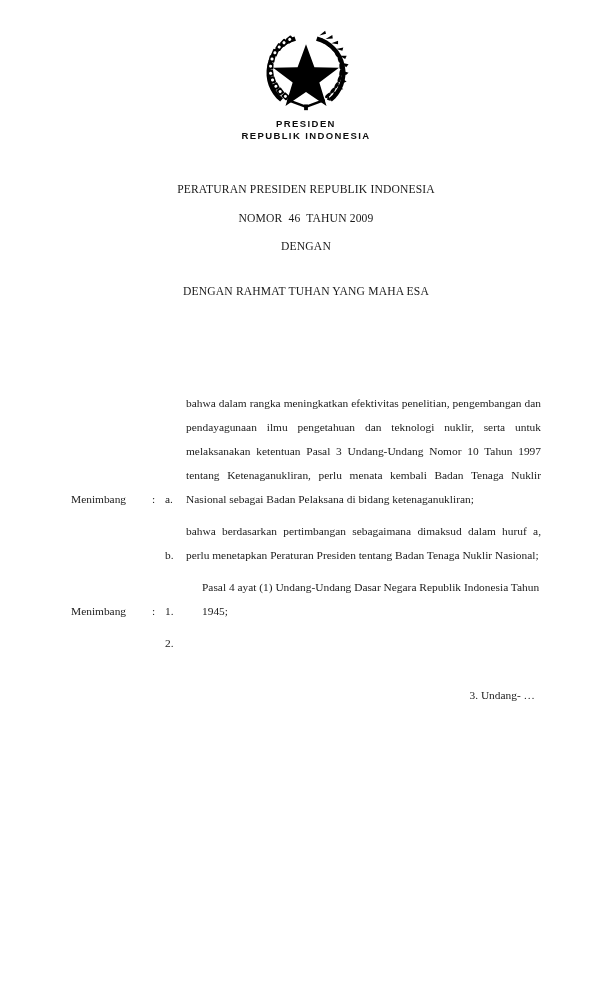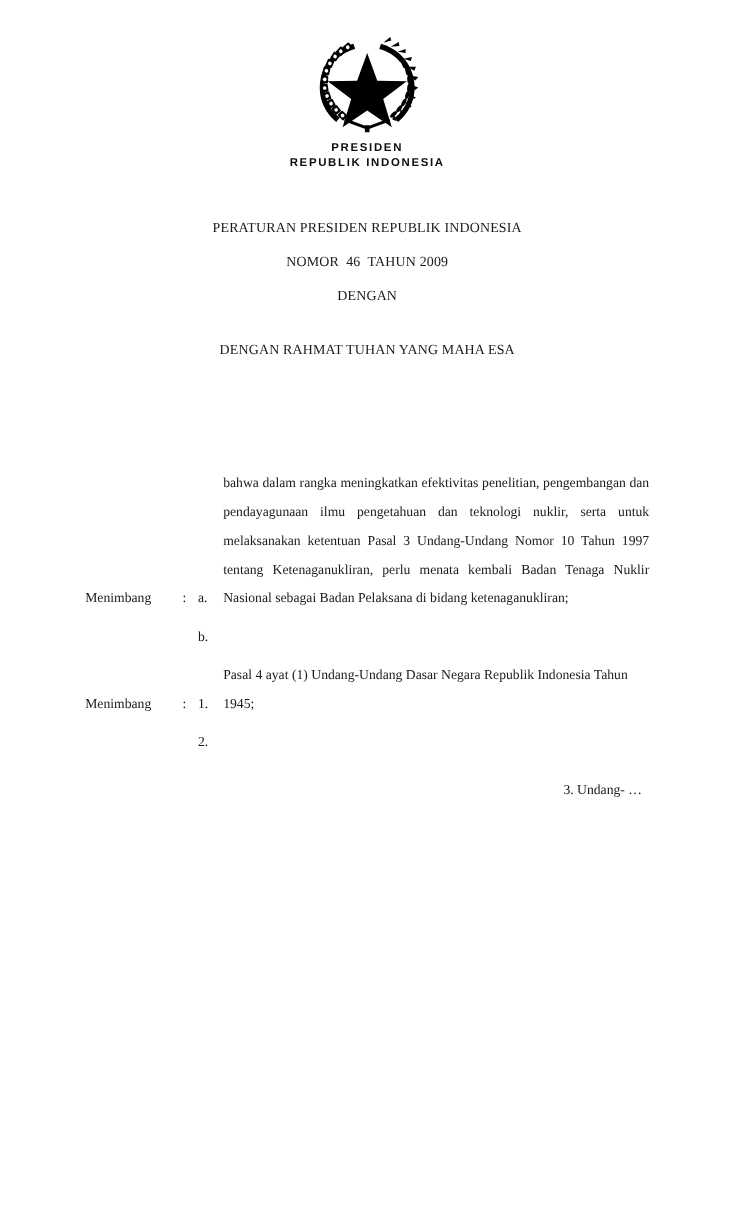--- a/index.html
+++ b/index.html
@@ -89,29 +89,29 @@
     line-height: 24px;
     text-align: left;
   }
   .para {
     flex: 1 1 auto;
     line-height: 24px;
     text-align: justify;
     text-justify: inter-word;
     hyphens: none;
   }
-  .para.nojust { text-align: left; }
+  .para.nojust { text-align: left; margin-left: 16px; }
 
   .spacer-sm { height: 8px; }
 
   .contline {
     width: 470px;
     text-align: right;
     line-height: 24px;
-    margin-top: 16px;
+    margin-top: 28px;
     padding-right: 6px;
     box-sizing: border-box;
   }
 </style>
 </head>
 <body>
 
 <div class="letterhead">
 
   <svg class="crest" viewBox="0 0 200 184" aria-hidden="true">
@@ -227,20 +227,21 @@
     <div class="marker">a.</div>
     <div class="para">bahwa dalam rangka meningkatkan efektivitas penelitian, pengembangan dan pendayagunaan ilmu pengetahuan dan teknologi nuklir, serta untuk melaksanakan ketentuan Pasal 3 Undang-Undang Nomor 10 Tahun 1997 tentang Ketenaganukliran, perlu menata kembali Badan Tenaga Nuklir Nasional sebagai Badan Pelaksana di bidang ketenaganukliran;</div>
   </div>
 
   <div class="spacer-sm"></div>
 
   <div class="clause">
     <div class="lbl"></div>
     <div class="colon"></div>
     <div class="marker">b.</div>
+    <div class="para">bahwa berdasarkan pertimbangan sebagaimana dimaksud dalam huruf a, perlu menetapkan Peraturan Presiden tentang Badan Tenaga Nuklir Nasional;</div>
   </div>
 
   <div class="spacer-sm"></div>
 
   <div class="clause">
     <div class="lbl">Menimbang</div>
     <div class="colon">:</div>
     <div class="marker">1.</div>
     <div class="para nojust">Pasal 4 ayat (1) Undang-Undang Dasar Negara Republik Indonesia  Tahun 1945;</div>
   </div>

